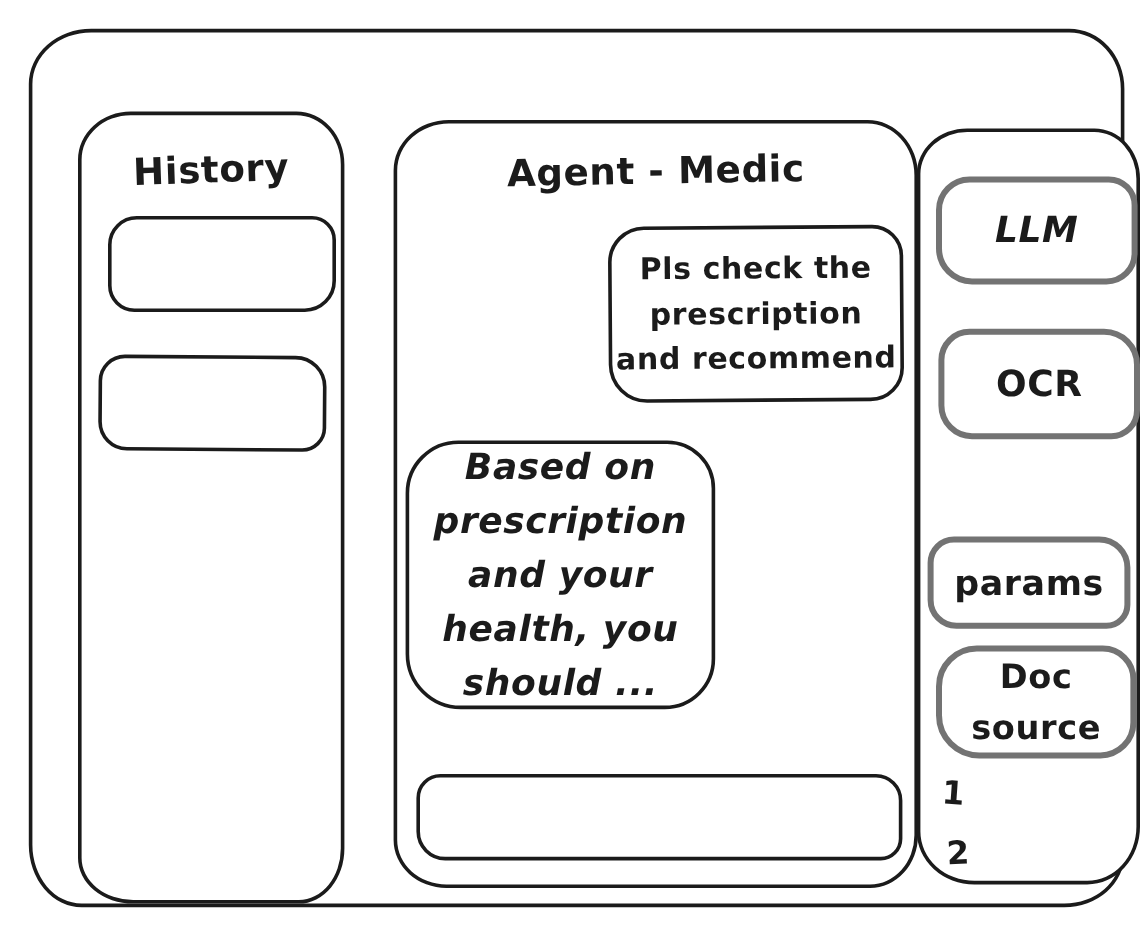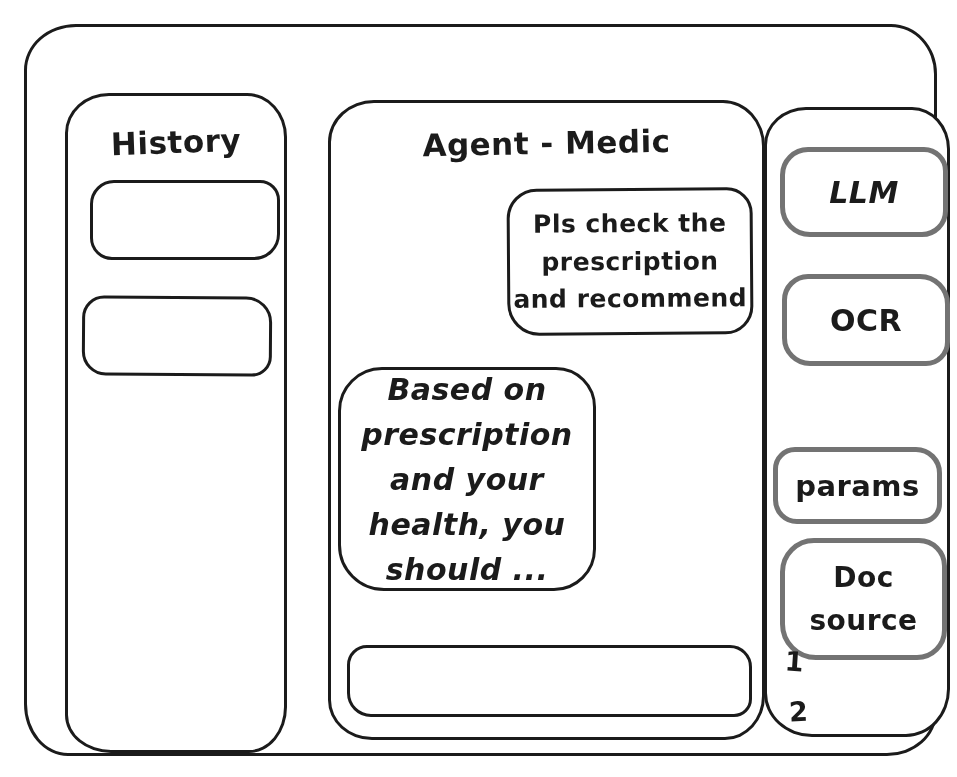--- a/index.html
+++ b/index.html
@@ -103,21 +103,21 @@
     border-radius: 26px 30px 24px 28px;
     font-size: 30px;
   }
   .btn-params {
     left: 6px; top: 313px; width: 169px; height: 77px;
     border-radius: 22px 26px 20px 24px;
     font-size: 29px;
     margin-top: 24px;
   }
   .btn-doc {
-    left: 13px; top: 428px; width: 167px; height: 122px;
+    left: 13px; top: 428px; width: 167px; height: 94px;
     border-radius: 34px 28px 30px 36px;
     font-size: 28px; line-height: 1.55;
     padding: 0 14px;
   }
   .doc-num { position: absolute; font-size: 27px; }
   .doc-num-1 { left: 18px; top: 536px; transform: rotate(4deg); }
   .doc-num-2 { left: 22px; top: 586px; transform: rotate(-3deg); }
 </style>
 </head>
 <body>

